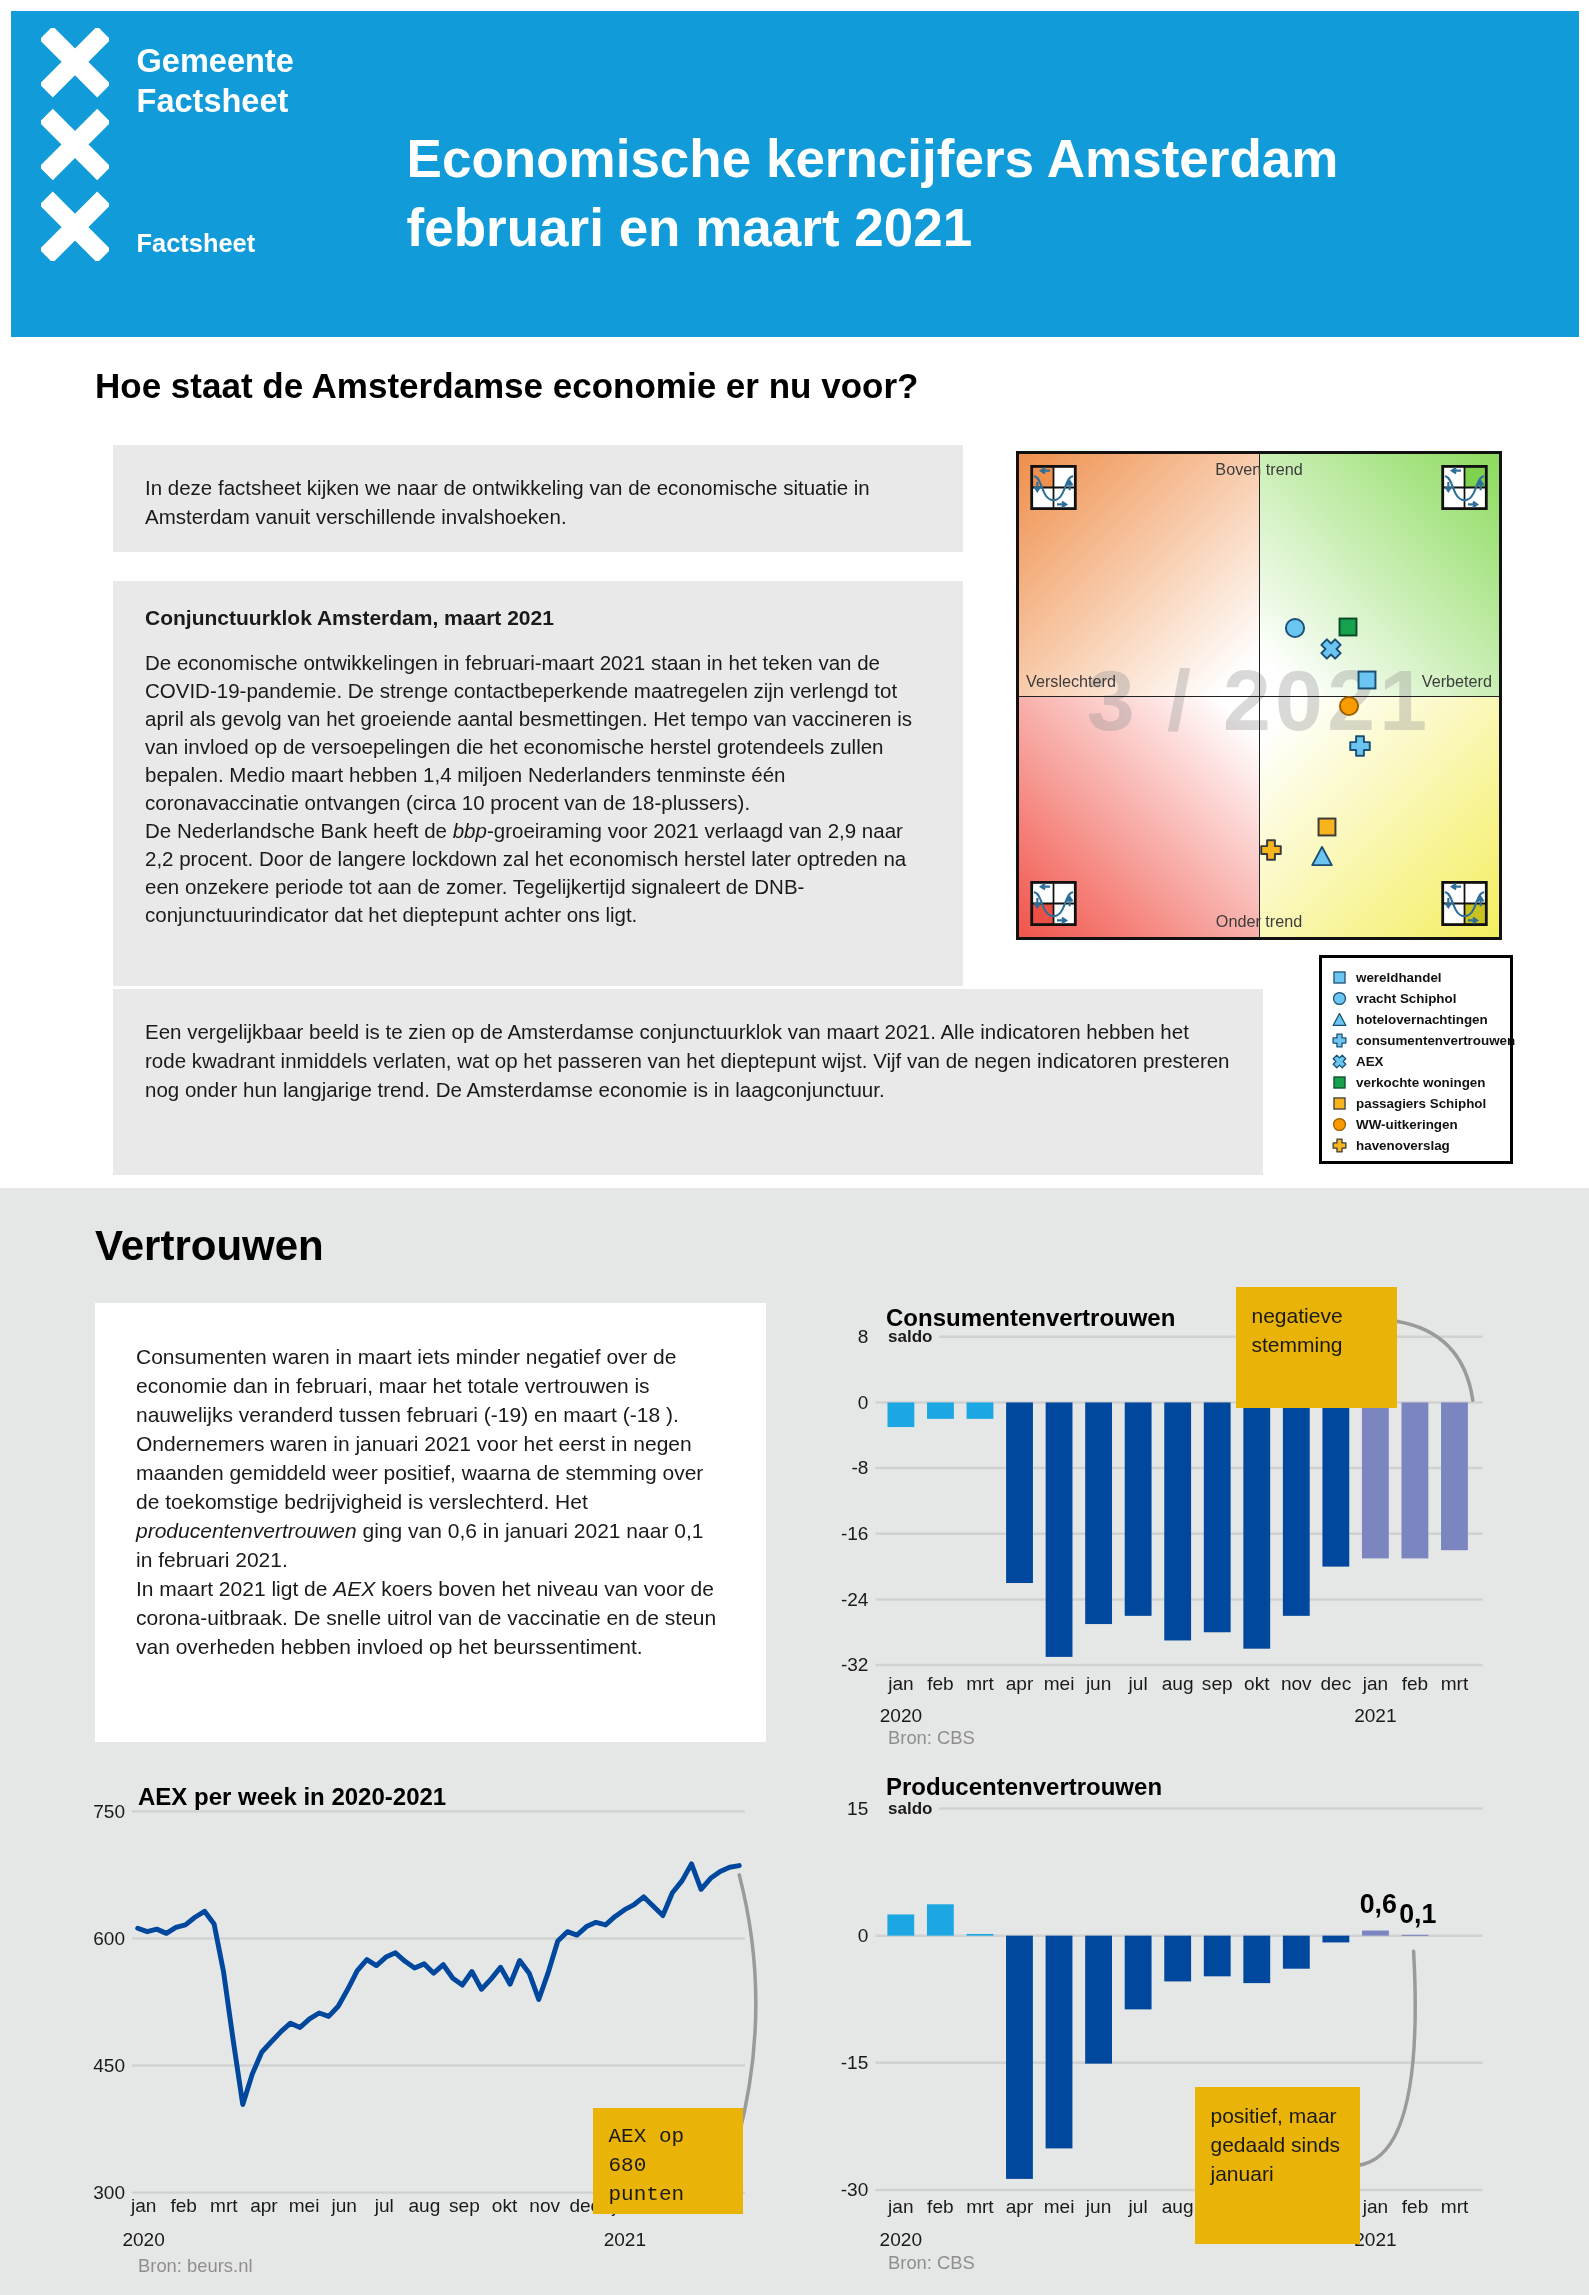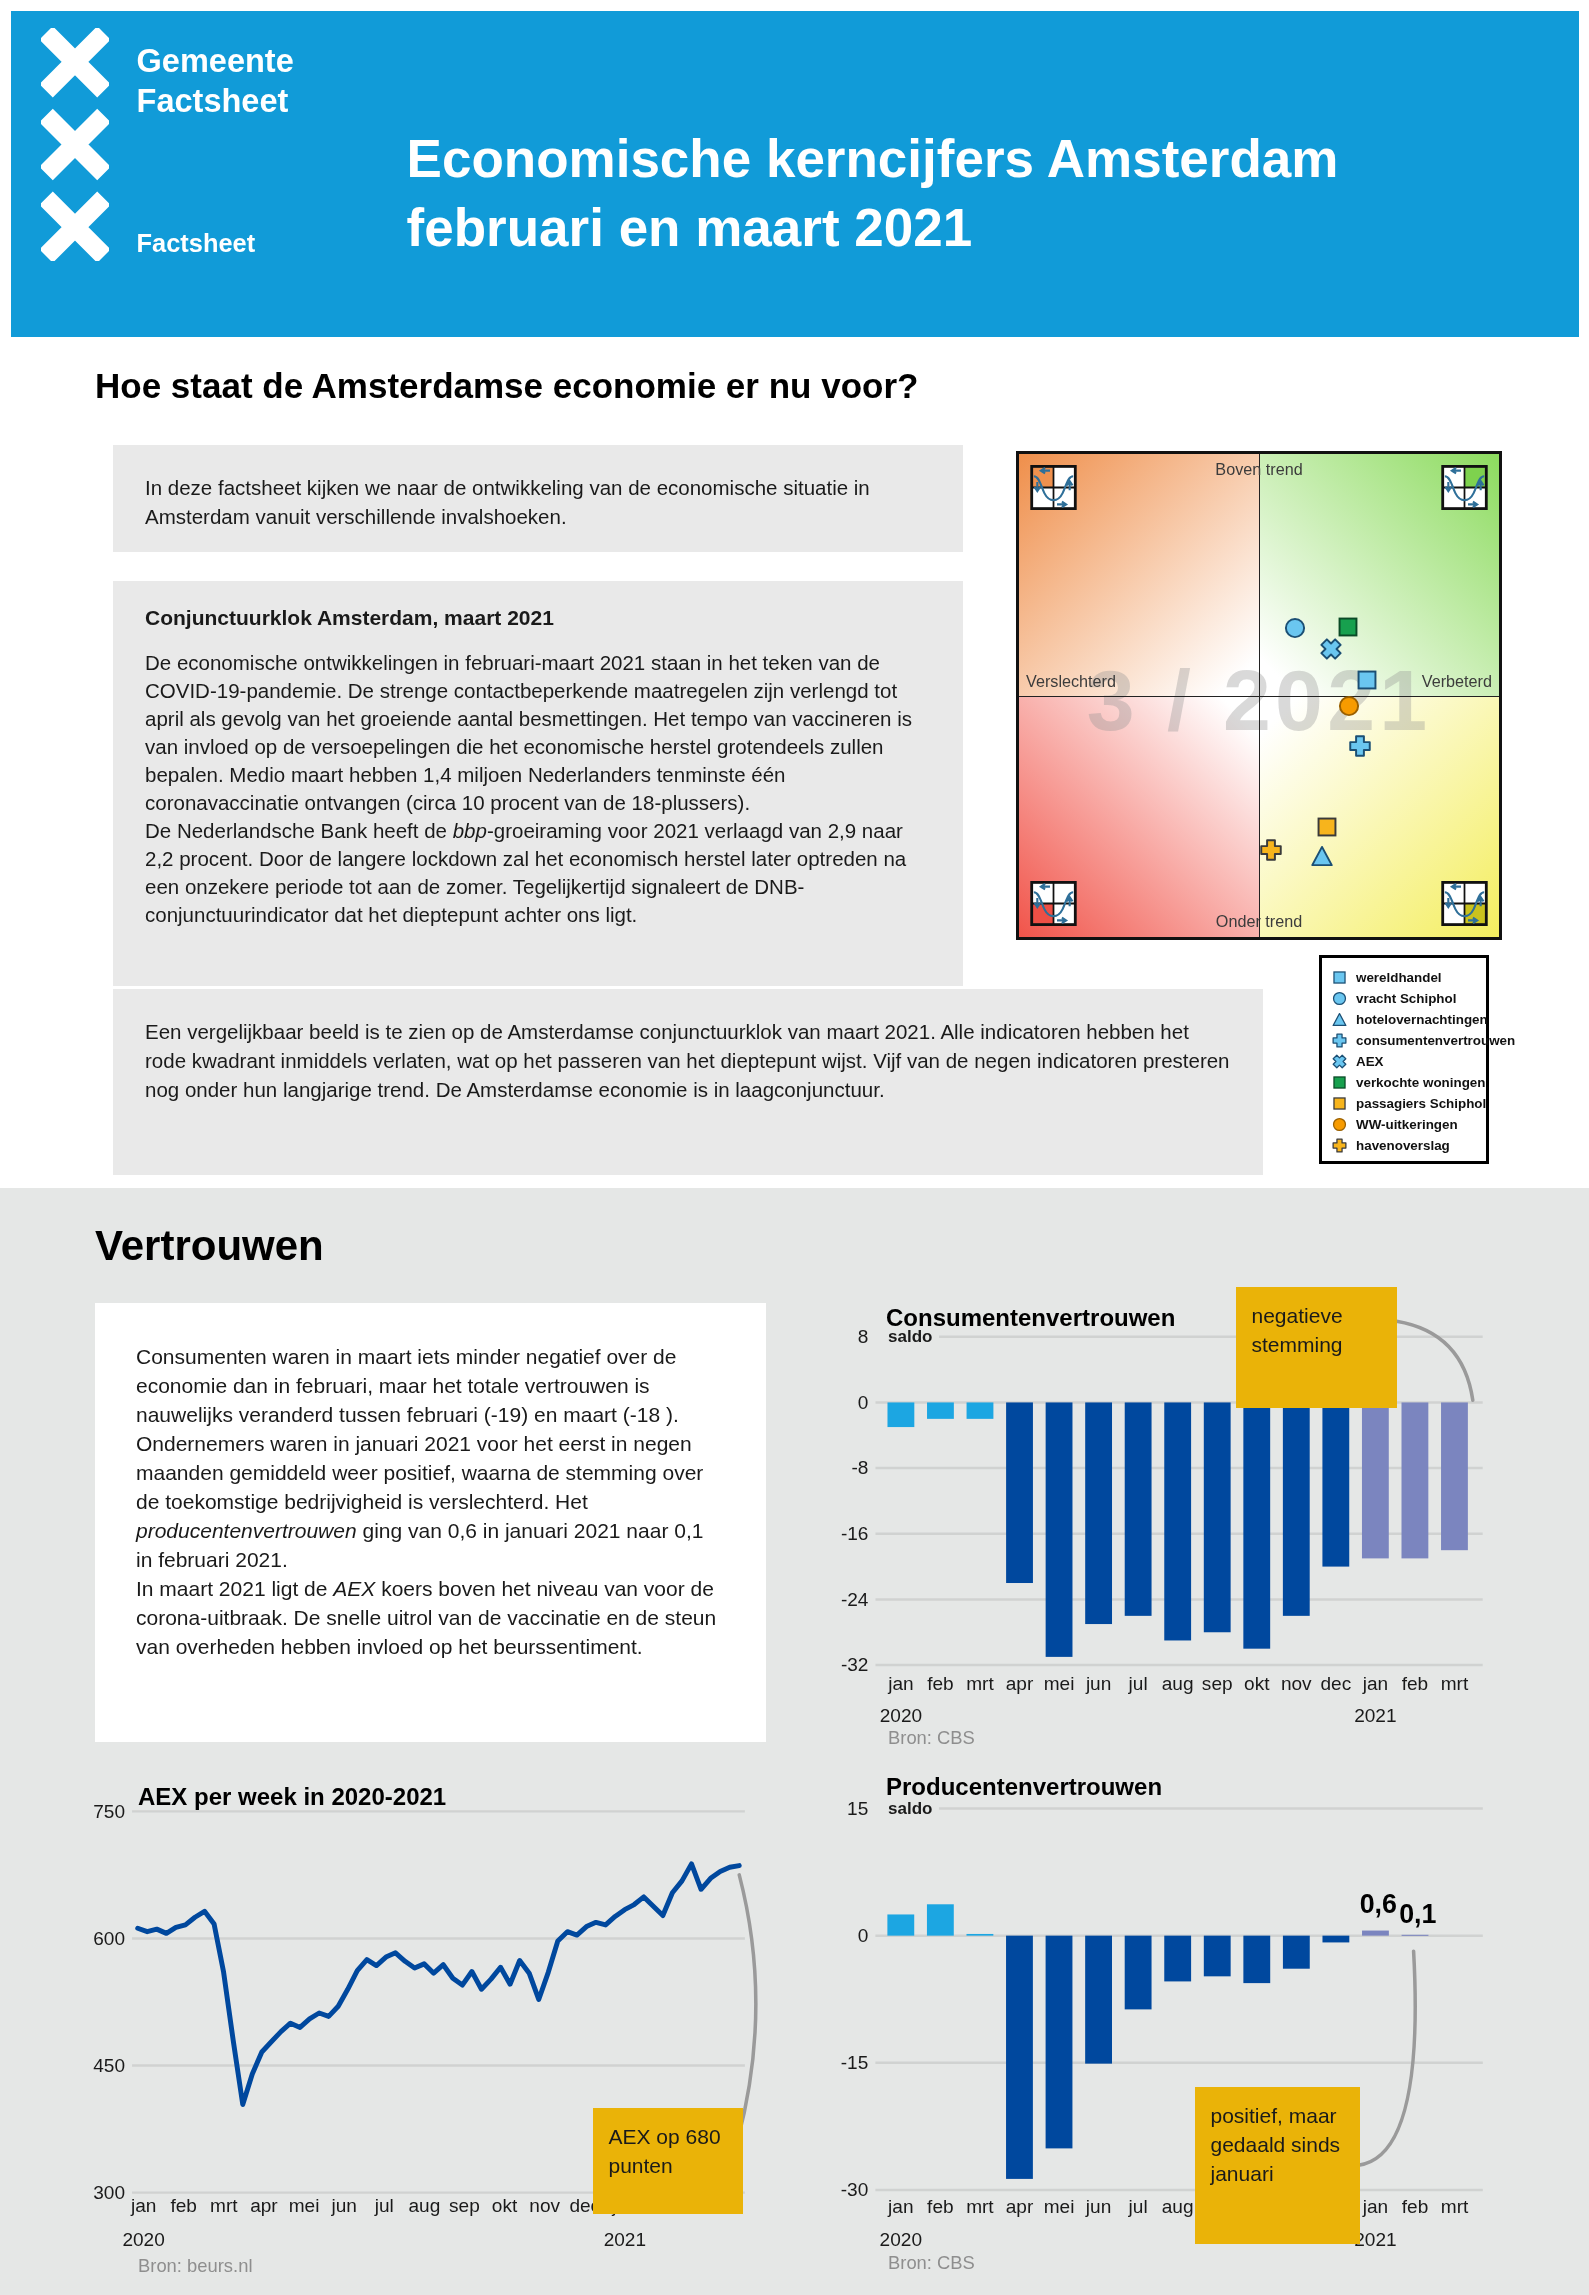--- a/index.html
+++ b/index.html
@@ -35,42 +35,42 @@
   .clock-label{position:absolute;font-size:16.2px;color:#3c3c3c;}
   #cl-top{left:50%;top:5.7px;transform:translateX(-50%);}
   #cl-bottom{left:50%;bottom:5.7px;transform:translateX(-50%);}
   #cl-left{left:7px;top:50%;transform:translateY(-125%);}
   #cl-right{right:7px;top:50%;transform:translateY(-125%);}
   #watermark{position:absolute;left:50%;top:51%;transform:translate(-50%,-50%);
      font-size:86px;font-weight:bold;color:rgba(145,145,145,0.35);letter-spacing:4.2px;white-space:nowrap;}
   .corner-icon{position:absolute;}
   .clock-pt{position:absolute;transform:translate(-50%,-50%);}
   
-  #legend{left:1319px;top:955px;width:170px;height:209px;background:#fff;border:3.5px solid #000;
+  #legend{left:1319px;top:955px;width:194px;height:209px;background:#fff;border:3.5px solid #000;
           box-sizing:border-box;padding:8.5px 0 0 8.5px;}
   .leg-row{display:flex;align-items:center;height:21px;}
   .leg-row svg{flex:0 0 auto;}
   .leg-label{margin-left:8.5px;font-size:13.4px;font-weight:bold;color:#111;white-space:nowrap;}
   
   #section-bg{left:0;top:1188px;width:1589px;height:1107px;background:#e5e7e6;}
   #vertrouwen-h{left:95px;top:1222px;font-size:42px;font-weight:bold;color:#000;}
   #vbox{left:95px;top:1303px;width:671px;height:439px;background:#fff;}
   #vbox .inner{margin:39px 41px;font-size:21px;line-height:29px;}
   
   .chart-block{overflow:visible;}
   #chart-cons{left:833px;top:1293px;width:671px;height:466px;}
   #chart-aex{left:67px;top:1769px;width:738px;height:526px;}
   #chart-prod{left:833px;top:1766px;width:671px;height:530px;}
   .chart-title{position:absolute;font-size:24px;font-weight:bold;color:#000;}
   .ylab{position:absolute;font-size:17px;font-weight:bold;color:#1a1a1a;}
   .source{position:absolute;font-size:18.4px;color:#8e8e8e;}
   svg text{font-family:"Liberation Sans",sans-serif;}
   .ann{background:#eab308;color:#1a1a1a;font-size:21px;line-height:29px;padding:14px 15.5px;box-sizing:border-box;}
   #ann-cons{left:1236px;top:1287px;width:161px;height:121px;}
-  #ann-aex{left:593px;top:2108px;width:150px;height:106px;}
+  #ann-aex{left:593px;top:2108px;width:150px;height:106px;font-family:Liberation Mono, monospace;}
   #ann-prod{left:1195px;top:2087px;width:165px;height:157px;}
 </style>
 </head>
 <body>
 
 <div id="page">
 
   <div id="header" class="abs" style="background: rgb(17, 155, 216);">
     <svg id="logo" class="abs" width="68" height="233" viewBox="0 0 96 330">
       <g stroke="#ffffff" stroke-width="27" fill="none">

